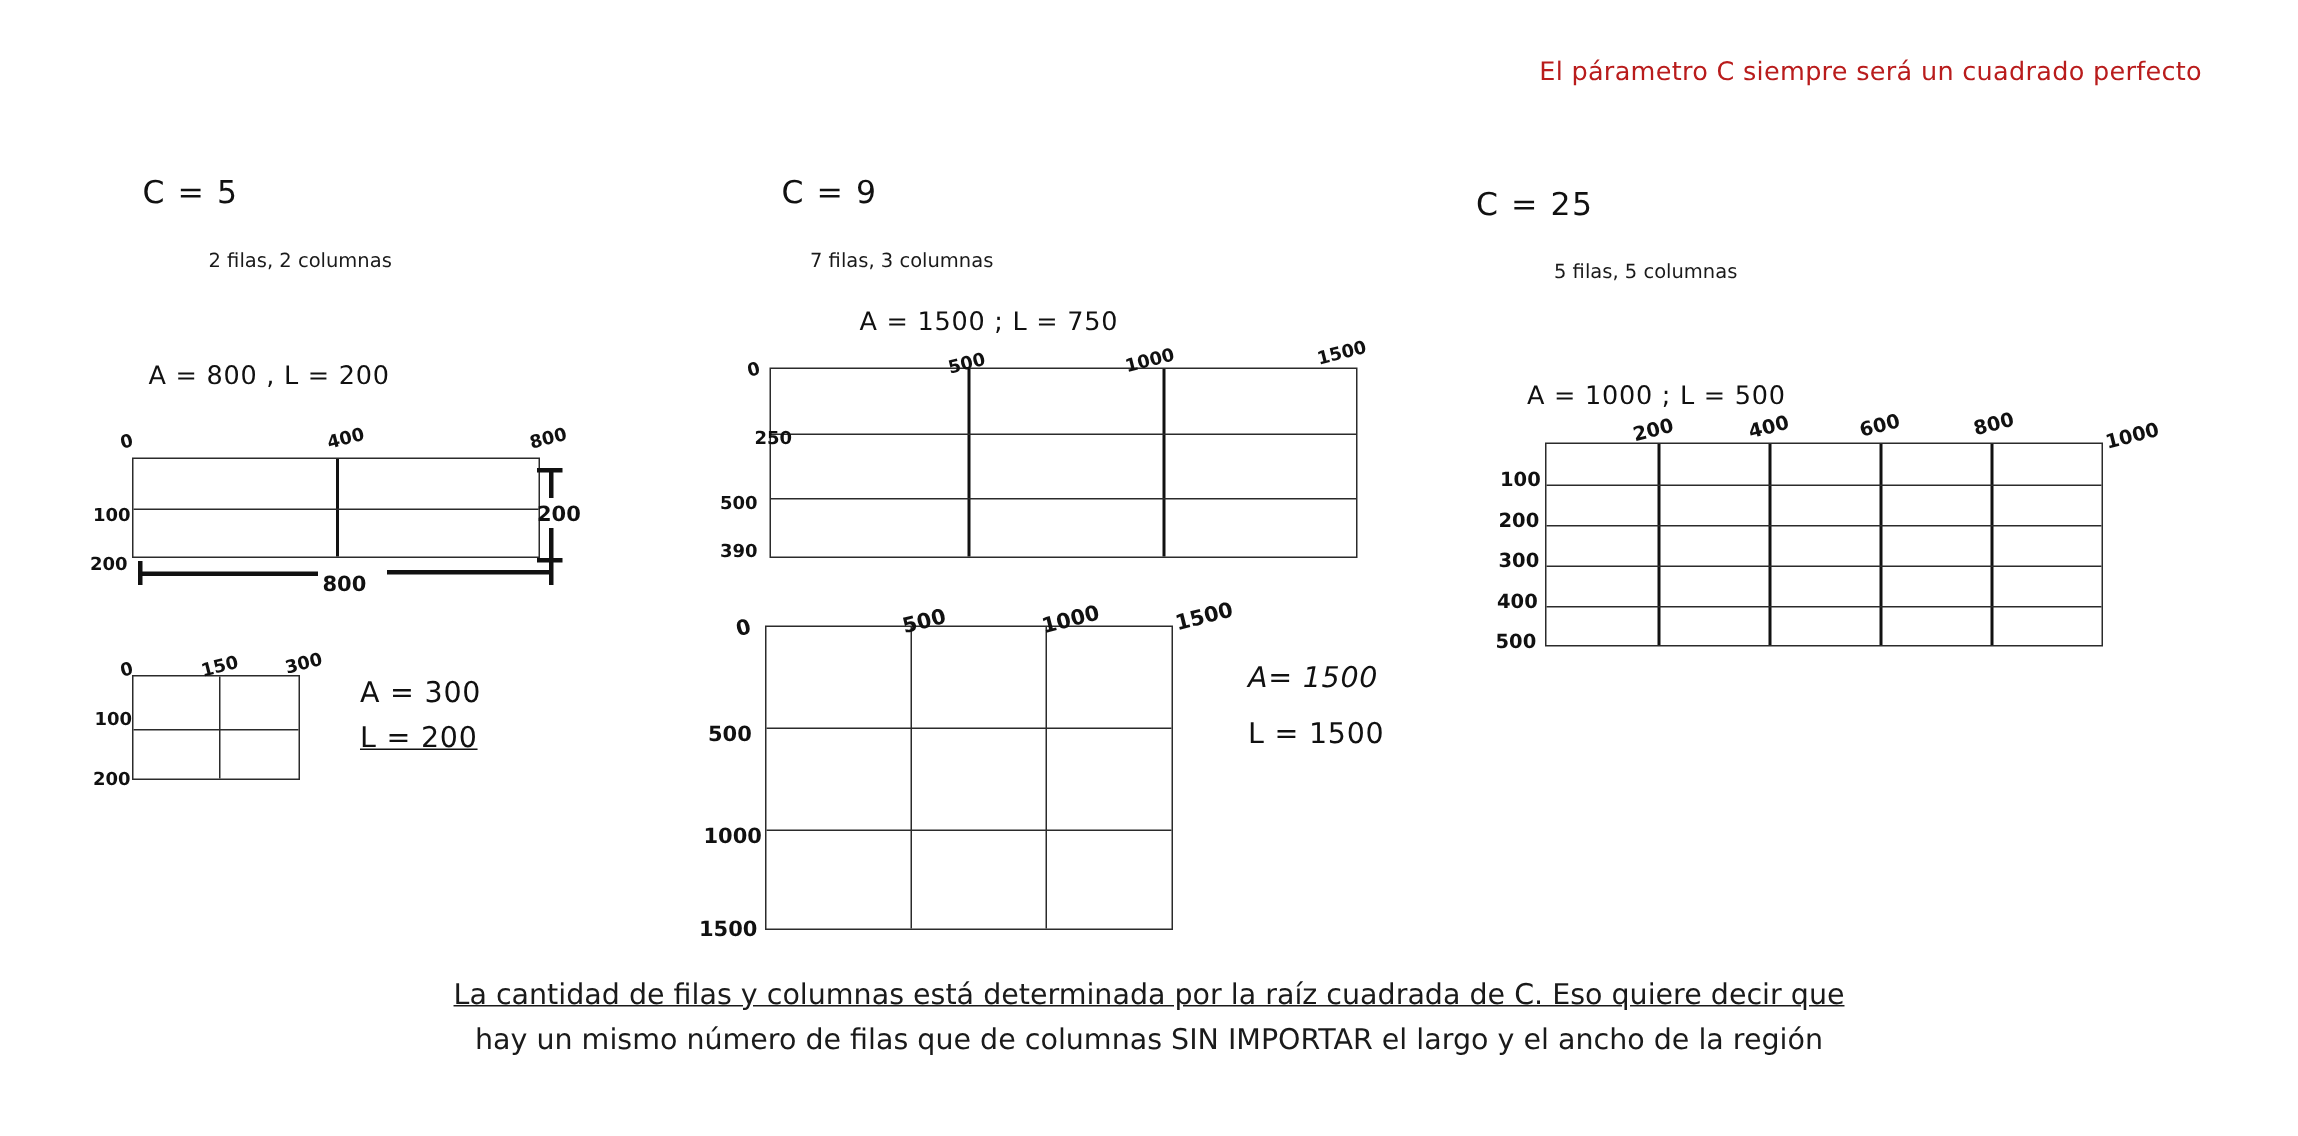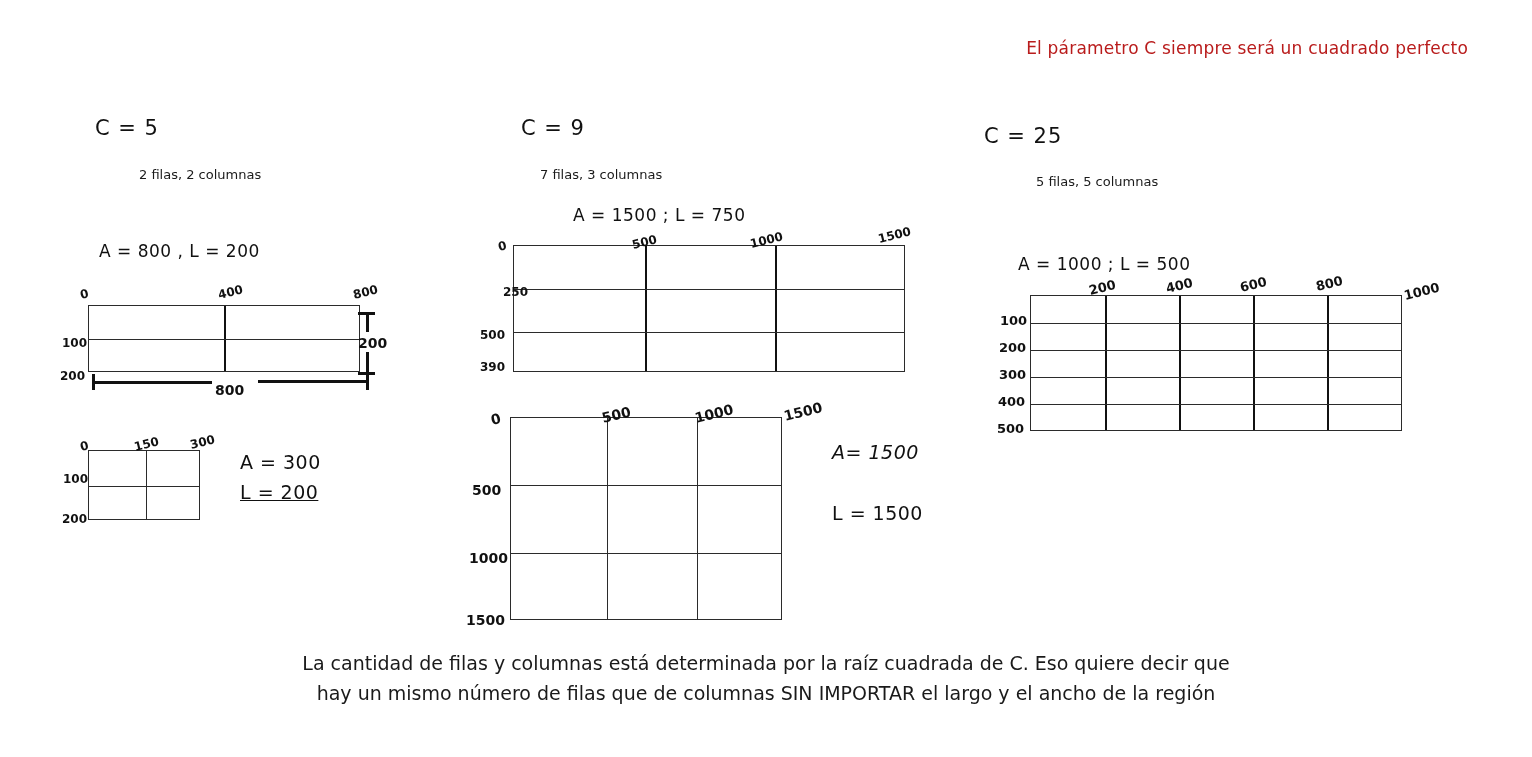--- a/index.html
+++ b/index.html
@@ -147,21 +147,21 @@
   <div class="gline-h" style="top:135px; height:1.2px;"></div>
 </div>
 <div class="abs tick rot" style="left:493px; top:412px; font-size:14px;">0</div>
 <div class="abs tick rot" style="left:604px; top:410px; font-size:14px;">500</div>
 <div class="abs tick rot" style="left:697px; top:410px; font-size:14px;">1000</div>
 <div class="abs tick rot" style="left:786px; top:408px; font-size:14px;">1500</div>
 <div class="abs tick" style="left:472px; top:482px; font-size:14px;">500</div>
 <div class="abs tick" style="left:469px; top:550px; font-size:14px;">1000</div>
 <div class="abs tick" style="left:466px; top:612px; font-size:14px;">1500</div>
 <div class="abs alabel" style="left:832px; top:441px; font-size:19px;font-style:italic;">A= 1500</div>
-<div class="abs alabel" style="left:832px; top:478px; font-size:19px;margin-top:24px;">L = 1500</div>
+<div class="abs alabel" style="left:832px; top:478px; font-size:19px;">L = 1500</div>
 
 <div class="abs hdr" style="left:984px; top:124px;">C = 25</div>
 <div class="abs sub" style="left:1036px; top:174px;">5 filas, 5 columnas</div>
 <div class="abs alabel" style="left:1018px; top:254px;">A = 1000  ;  L = 500</div>
 
 <div class="grid" style="left:1030px; top:295px; width:372px; height:136px; border-width:1.2px;">
   <div class="gline-v thick" style="left:74px; width:1.8px;"></div>
   <div class="gline-v thick" style="left:148px; width:1.8px;"></div>
   <div class="gline-v thick" style="left:222px; width:1.8px;"></div>
   <div class="gline-v thick" style="left:296px; width:1.8px;"></div>
@@ -174,14 +174,14 @@
 <div class="abs tick rot" style="left:1168px; top:281px; font-size:13px;">400</div>
 <div class="abs tick rot" style="left:1242px; top:280px; font-size:13px;">600</div>
 <div class="abs tick rot" style="left:1318px; top:279px; font-size:13px;">800</div>
 <div class="abs tick rot" style="left:1406px; top:288px; font-size:13px;">1000</div>
 <div class="abs tick" style="left:1000px; top:313px; font-size:13px;">100</div>
 <div class="abs tick" style="left:999px; top:340px; font-size:13px;">200</div>
 <div class="abs tick" style="left:999px; top:367px; font-size:13px;">300</div>
 <div class="abs tick" style="left:998px; top:394px; font-size:13px;">400</div>
 <div class="abs tick" style="left:997px; top:421px; font-size:13px;">500</div>
 
-<div class="abs caption" style="top:648px;">La cantidad de filas y columnas está determinada por la raíz cuadrada de C. Eso quiere decir que</div>
+<div class="abs caption" style="top:648px;text-decoration:underline;">La cantidad de filas y columnas está determinada por la raíz cuadrada de C. Eso quiere decir que</div>
 <div class="abs caption" style="top:678px;">hay un mismo número de filas que de columnas SIN IMPORTAR el largo y el ancho de la región</div>
 
 </body></html>

